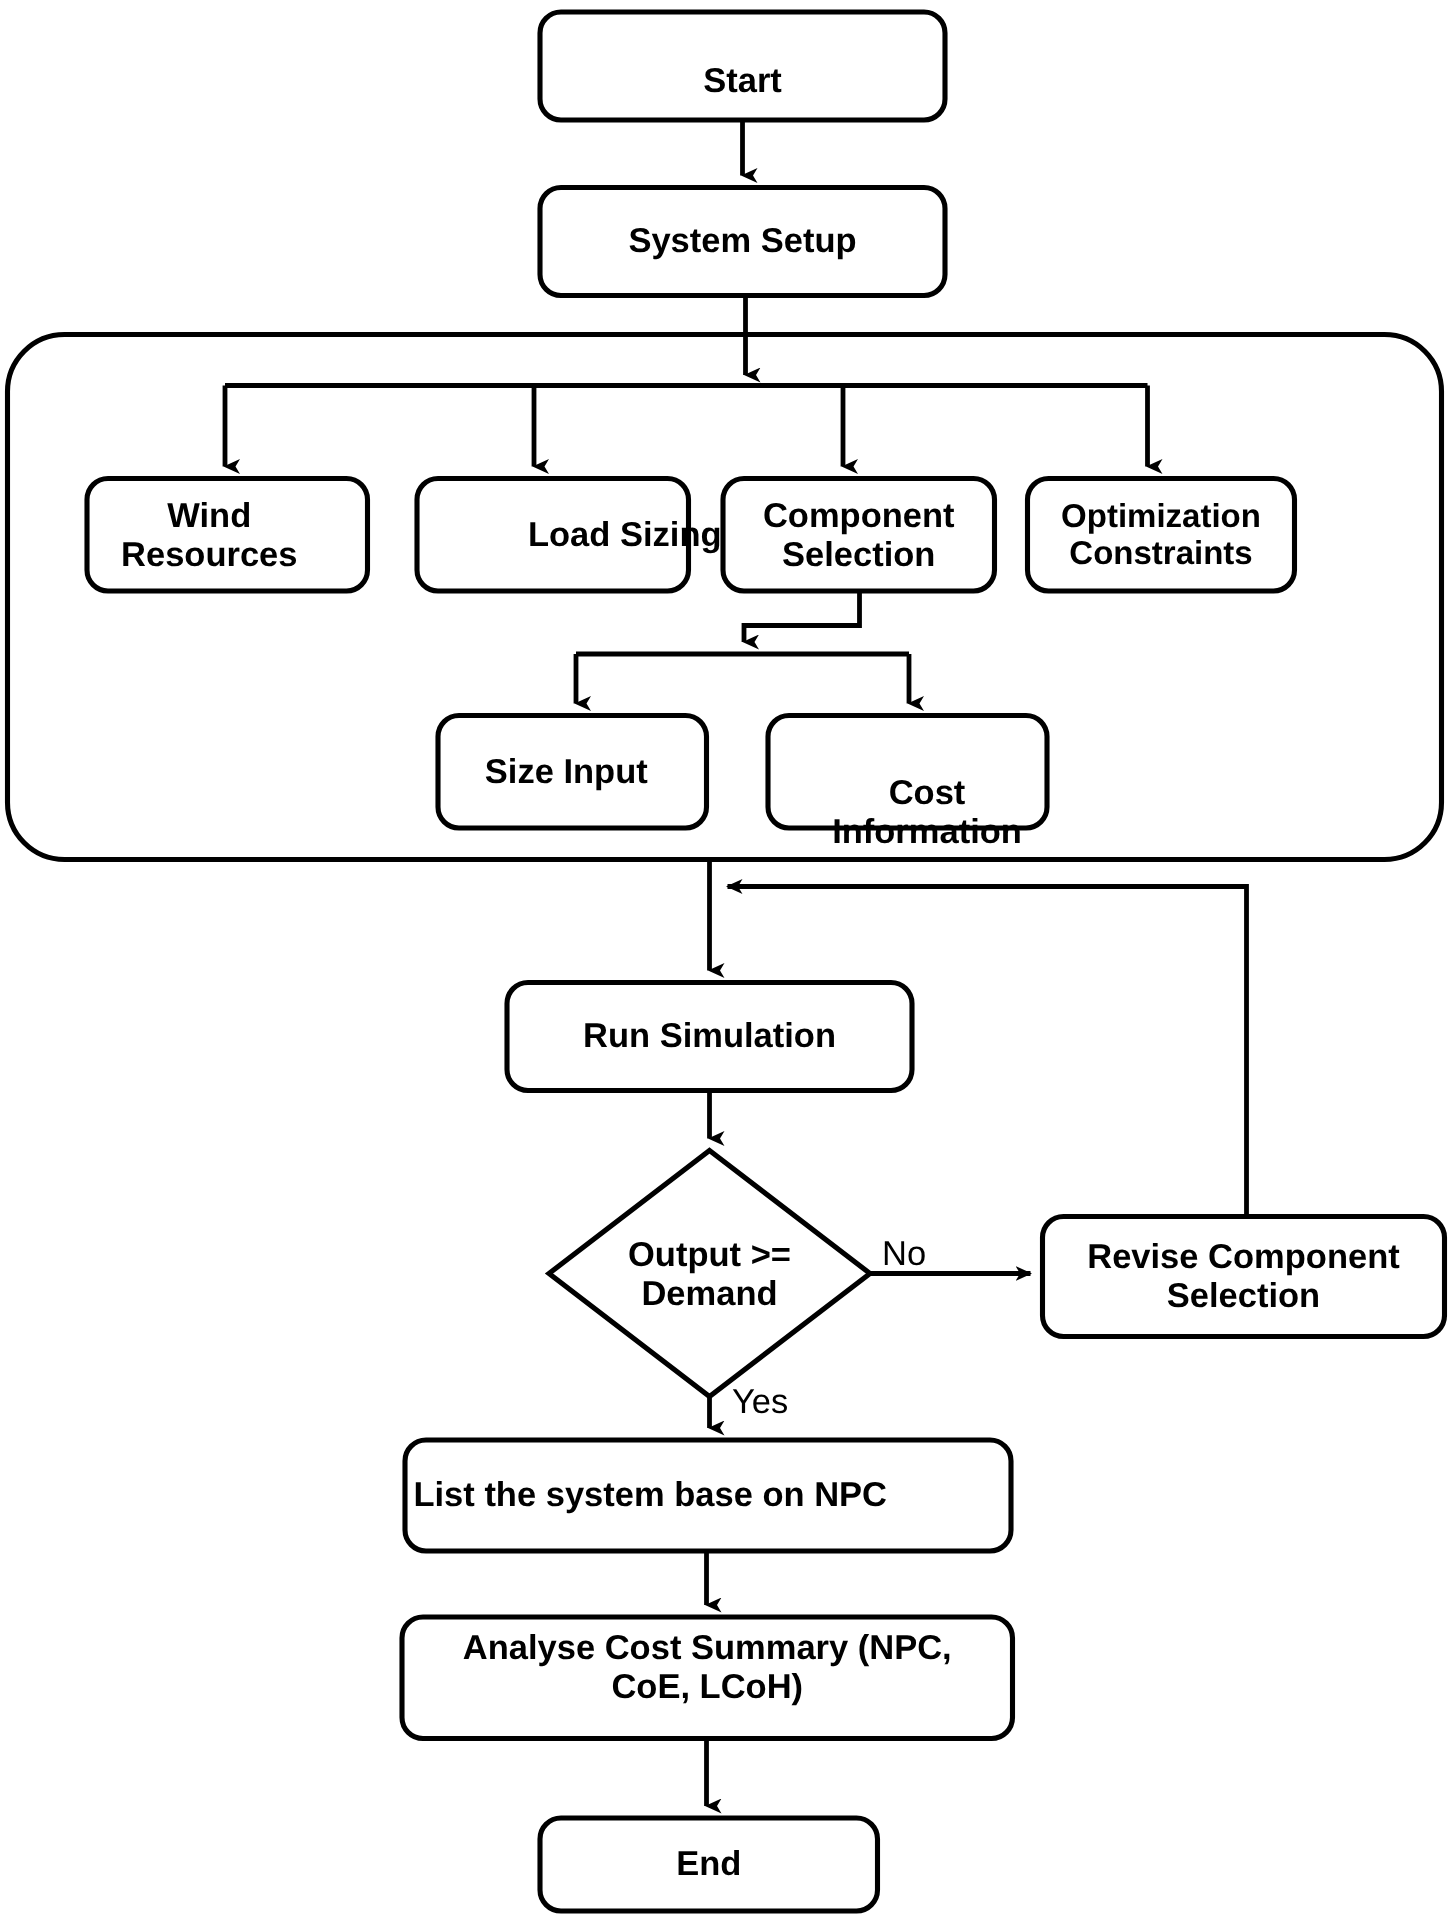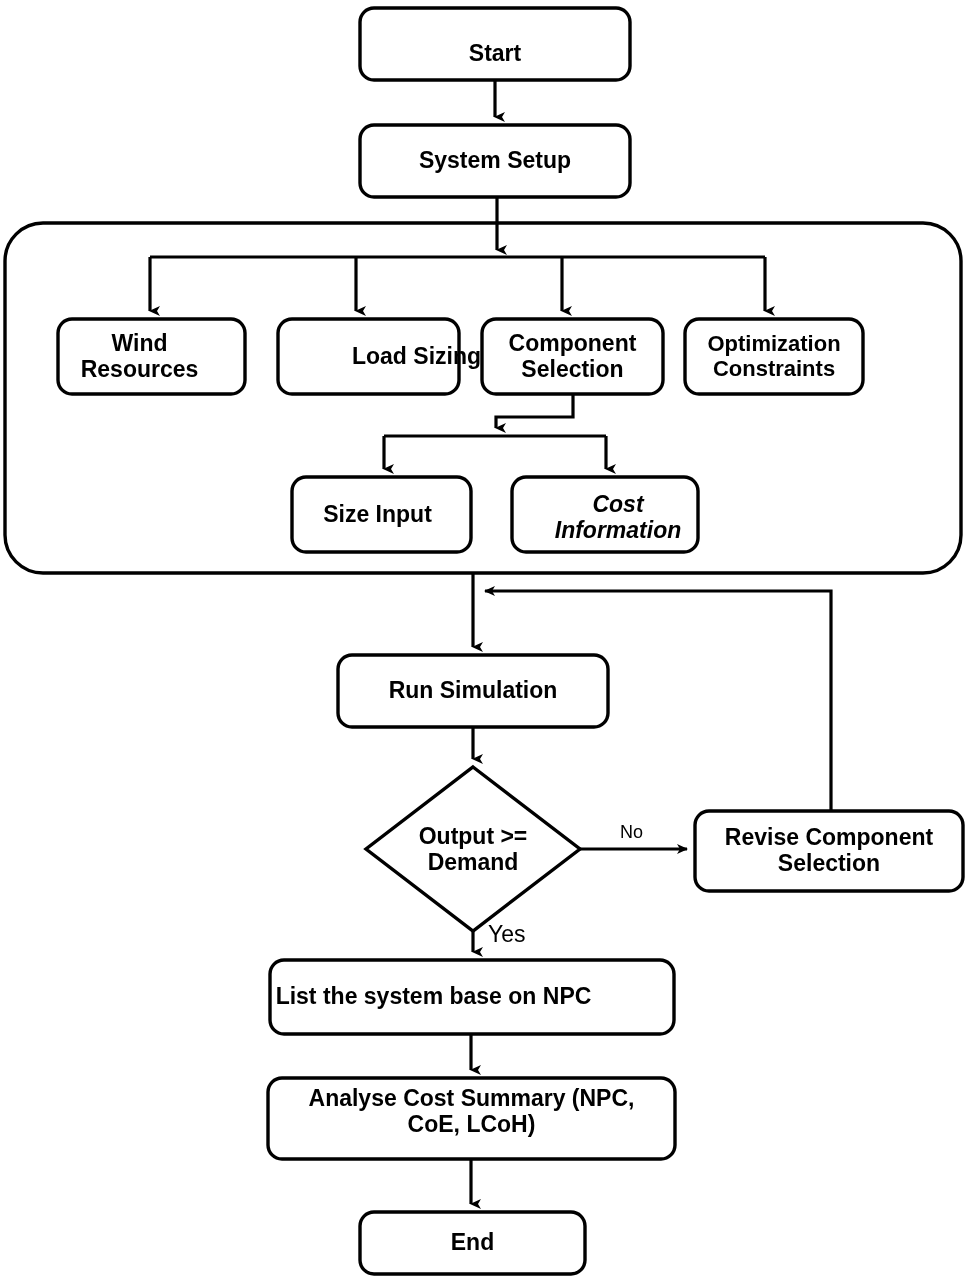--- a/index.html
+++ b/index.html
@@ -146,21 +146,21 @@
 Selection</div>
 
   <div class="box-hit" style="left:685px; top:319px; width:178px; height:75px;"></div>
   <div class="node-label" style="left:683px; top:319px; width:182px; height:76px; font-size:22px;">Optimization
 Constraints</div>
 
   <div class="box-hit" style="left:292px; top:477px; width:179px; height:75px;"></div>
   <div class="node-label" style="left:292px; top:477px; width:171px; height:75px; font-size:23px;border-radius:20px;">Size Input</div>
 
   <div class="box-hit" style="left:512px; top:477px; width:186px; height:75px;"></div>
-  <div class="node-label" style="left:512px; top:480px; width:212px; height:75px; font-size:23px;font-style:italic;">Cost
+  <div class="node-label" style="left:512px; top:504px; width:212px; height:75px; font-size:23px;">Cost
 Information</div>
 
   <div class="box-hit" style="left:338px; top:655px; width:270px; height:72px;"></div>
   <div class="node-label" style="left:338px; top:655px; width:270px; height:72px; font-size:23px;">Run Simulation</div>
 
   <div class="box-hit" style="left:400px; top:810px; width:146px; height:80px;"></div>
   <div class="node-label" style="left:380px; top:810px; width:186px; height:80px; font-size:23px;">Output &gt;=
 Demand</div>
 
   <div class="box-hit" style="left:695px; top:811px; width:268px; height:80px;"></div>
@@ -170,17 +170,17 @@
   <div class="box-hit" style="left:270px; top:960px; width:404px; height:74px;"></div>
   <div class="node-label" style="left:270px; top:960px; width:327px; height:74px; font-size:23px;">List the system base on NPC</div>
 
   <div class="box-hit" style="left:268px; top:1078px; width:407px; height:81px;"></div>
   <div class="node-label" style="left:268px; top:1078px; width:407px; height:68px; font-size:23px;">Analyse Cost Summary (NPC,
 CoE, LCoH)</div>
 
   <div class="box-hit" style="left:360px; top:1212px; width:225px; height:62px;"></div>
   <div class="node-label" style="left:360px; top:1212px; width:225px; height:62px; font-size:23px;">End</div>
 
-  <div class="edge-label" style="left:588px; top:822px; font-size:18px;margin-left:32px;">No</div>
+  <div class="edge-label" style="left:588px; top:822px; font-size:23px;">No</div>
 
   <div class="edge-label" style="left:488px; top:921px; font-size:23px;">Yes</div>
 
 </div>
 
 </body></html>

